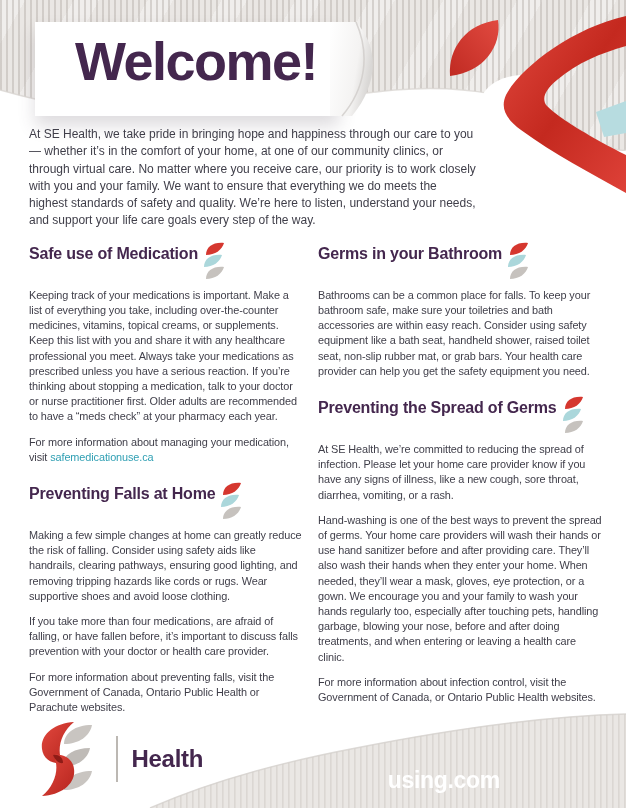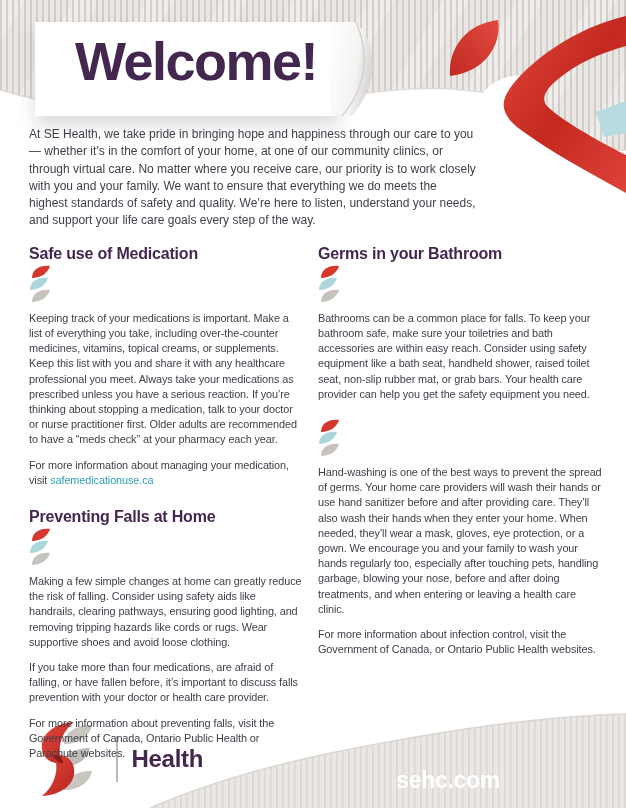--- a/index.html
+++ b/index.html
@@ -28,21 +28,21 @@
     font-size:54px;font-weight:bold;letter-spacing:-1.5px;color:#44274e;
   }
   
   .content{position:absolute;top:126px;left:29px;width:574px;z-index:5;}
   .intro{width:448px;margin:0;font-size:12px;line-height:17.3px;}
   .columns{display:flex;gap:16px;margin-top:15px;}
   .col-left{width:273px;}
   .col-right{width:285px;}
   h2{
     display:flex;align-items:flex-start;gap:5px;margin:0 0 8px 0;
-    font-size:16px;font-weight:bold;color:#44274e;letter-spacing:-.2px;flex-direction:column;
+    font-size:16px;font-weight:bold;color:#44274e;letter-spacing:-.2px;
   }
   .sec-icon{flex:0 0 auto;margin-top:-3px;}
   .sec{margin:0 0 20px 0;}
   .sec p{margin:0 0 10px 0;font-size:10.9px;line-height:15.2px;letter-spacing:-.1px;}
   .sec p:last-child{margin-bottom:0;}
   .link{color:#2f9fb3;text-decoration:none;}
   
   .footer{position:absolute;left:0;bottom:0;width:508px;height:120px;}
   .footer-curve{position:absolute;left:0;top:0;}
   .brand{position:absolute;left:34px;top:32px;display:flex;align-items:center;}
@@ -143,26 +143,28 @@
               <path d="M3,13 C3,5 10,0 21,1 C19,8 12,13 3,13 Z" fill="#d5372f"></path>
               <path d="M1,25 C1,17 8,12 19,13 C17,20 10,25 1,25 Z" fill="#abd7db"></path>
               <path d="M3,37 C3,29 10,24 21,25 C19,32 12,37 3,37 Z" fill="#c6c2be"></path>
             </svg>
           </h2>
           <p>Bathrooms can be a common place for falls. To keep your bathroom safe, make sure your toiletries and bath accessories are within easy reach. Consider using safety equipment like a bath seat, handheld shower, raised toilet seat, non-slip rubber mat, or grab bars. Your health care provider can help you get the safety equipment you need.</p>
         </div>
 
         <div class="sec">
           <h2>
-            <svg class="sec-icon" width="24" height="38" viewBox="0 0 24 38">
-              <path d="M3,13 C3,5 10,0 21,1 C19,8 12,13 3,13 Z" fill="#d5372f"></path>
-              <path d="M1,25 C1,17 8,12 19,13 C17,20 10,25 1,25 Z" fill="#abd7db"></path>
-              <path d="M3,37 C3,29 10,24 21,25 C19,32 12,37 3,37 Z" fill="#c6c2be"></path>
-            </svg>
-          </h2>
+            <span>Preventing the Spread of Germs</span>
+            <svg class="sec-icon" width="24" height="38" viewBox="0 0 24 38">
+              <path d="M3,13 C3,5 10,0 21,1 C19,8 12,13 3,13 Z" fill="#d5372f"></path>
+              <path d="M1,25 C1,17 8,12 19,13 C17,20 10,25 1,25 Z" fill="#abd7db"></path>
+              <path d="M3,37 C3,29 10,24 21,25 C19,32 12,37 3,37 Z" fill="#c6c2be"></path>
+            </svg>
+          </h2>
+          <p>At SE Health, we’re committed to reducing the spread of infection. Please let your home care provider know if you have any signs of illness, like a new cough, sore throat, diarrhea, vomiting, or a rash.</p>
           <p>Hand-washing is one of the best ways to prevent the spread of germs. Your home care providers will wash their hands or use hand sanitizer before and after providing care. They’ll also wash their hands when they enter your home. When needed, they’ll wear a mask, gloves, eye protection, or a gown. We encourage you and your family to wash your hands regularly too, especially after touching pets, handling garbage, blowing your nose, before and after doing treatments, and when entering or leaving a health care clinic.</p>
           <p>For more information about infection control, visit the Government of Canada, or Ontario Public Health websites.</p>
         </div>
 
       </div>
     </div>
   </div>
 
   <div class="footer">
     <svg class="footer-curve" width="626" height="120" viewBox="0 0 626 120">
@@ -190,16 +192,16 @@
         <path d="M30,70 C30,59 41,51 58,51 C56,62 45,70 30,70 Z" fill="#c9c5c1"></path>
 
         <path d="M40,2 C20,3 6,15 8,29 C9,39 19,45 29,43 C22,32 26,13 40,2 Z" fill="url(#sGrad)"></path>
         <path d="M8,76 C28,75 42,63 40,49 C39,39 29,33 19,35 C26,46 22,65 8,76 Z" fill="url(#sGrad)"></path>
         <path d="M19,35 C24,34 29,37 29,43 C25,44 21,40 19,35 Z" fill="#8e1b16"></path>
       </svg>
       <div class="brand-divider"></div>
       <span class="brand-name">Health</span>
     </div>
 
-    <span class="website">sehc.com</span>
+    <span class="website">using.com</span>
   </div>
 
 </div>
 
 </body></html>

